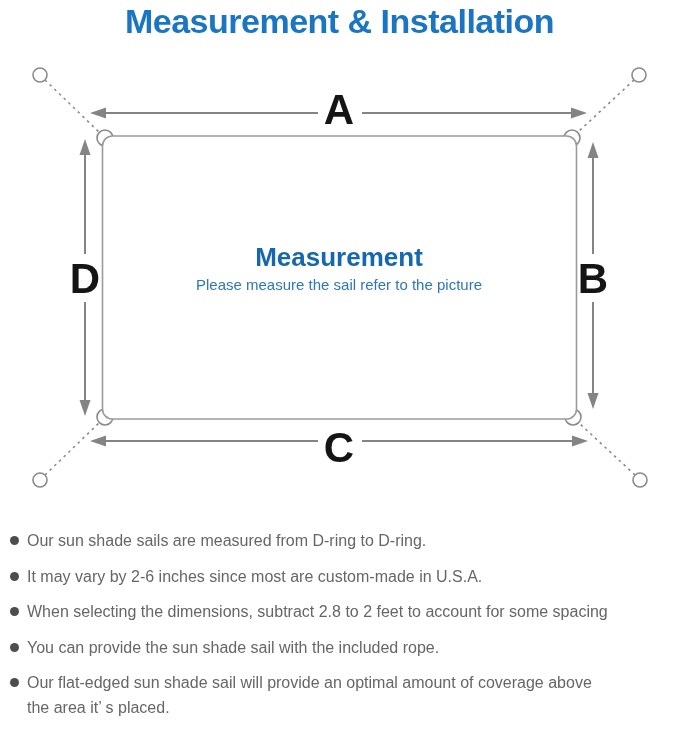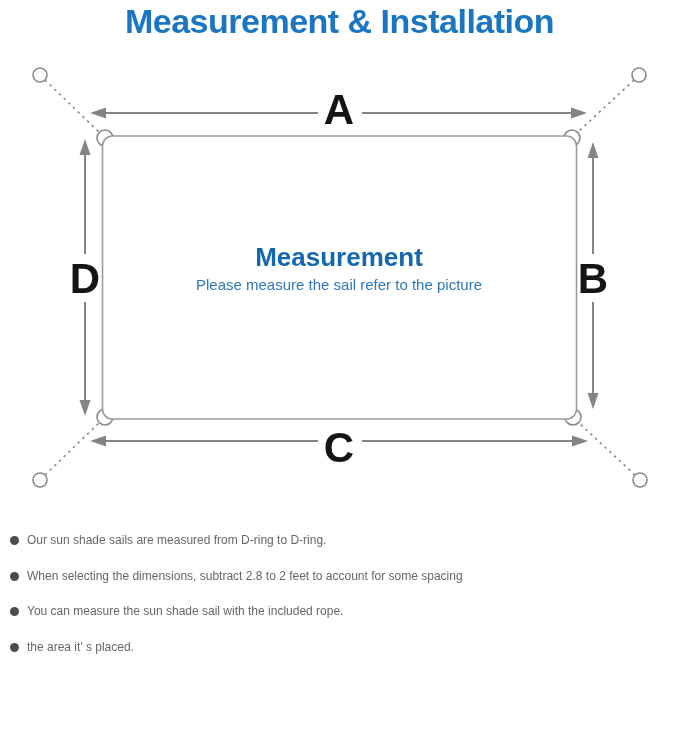--- a/index.html
+++ b/index.html
@@ -27,21 +27,21 @@
     position:relative;
     padding-left:27px;
     margin-bottom:10.5px;
   }
   .bullet-dot{
     position:absolute;left:10px;top:8px;
     width:9px;height:9px;border-radius:50%;
     background:#4d4d4d;
   }
   .bullet-line{
-    font-size:12px;line-height:25px;color:#666666;
+    font-size:16px;line-height:25px;color:#666666;
     white-space:nowrap;
   }
   svg text{font-family:"Liberation Sans", sans-serif;}
   .dim-letter{font-size:42px;font-weight:bold;fill:#151515;}
   .center-heading{font-size:26px;font-weight:bold;fill:#1568b0;}
   .center-sub{font-size:15px;fill:#2d77bb;}
 </style>
 </head>
 <body>
 
@@ -118,25 +118,30 @@
     <text class="center-sub" x="339" y="238" text-anchor="middle">Please measure the sail refer to the picture</text>
   </svg>
 
   <div class="bullets">
     <div class="bullet-item">
       <span class="bullet-dot"></span>
       <div class="bullet-line">Our sun shade sails are measured from D-ring to D-ring.</div>
     </div>
     <div class="bullet-item">
       <span class="bullet-dot"></span>
+      <div class="bullet-line">It may vary by 2-6 inches since most are custom-made in U.S.A.</div>
+    </div>
+    <div class="bullet-item">
+      <span class="bullet-dot"></span>
       <div class="bullet-line">When selecting the dimensions, subtract 2.8 to 2 feet to account for some spacing</div>
     </div>
     <div class="bullet-item">
       <span class="bullet-dot"></span>
-      <div class="bullet-line">You can measure the sun shade sail with the included rope.</div>
+      <div class="bullet-line">You can provide the sun shade sail with the included rope.</div>
     </div>
     <div class="bullet-item">
       <span class="bullet-dot"></span>
+      <div class="bullet-line">Our flat-edged sun shade sail will provide an optimal amount of coverage above</div>
       <div class="bullet-line">the area it’ s placed.</div>
     </div>
   </div>
 
 </div>
 
 </body></html>

